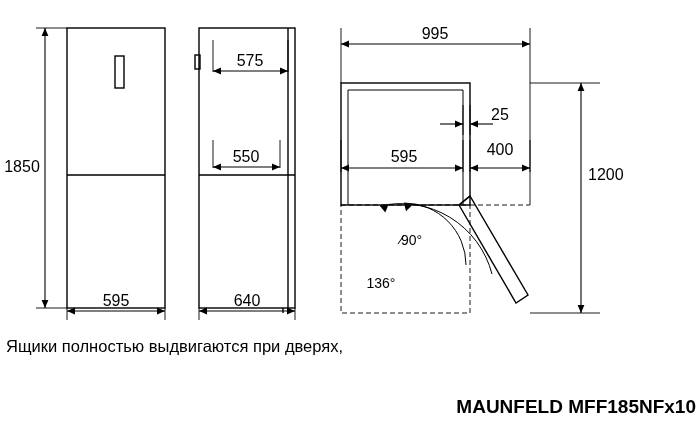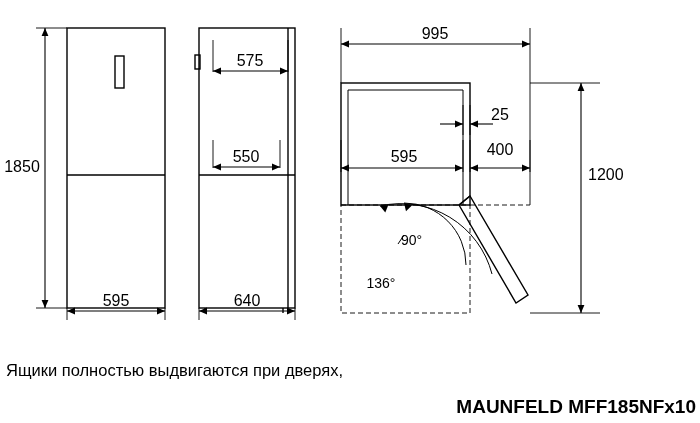--- a/index.html
+++ b/index.html
@@ -35,21 +35,21 @@
     fill: #000000;
     font-weight: 400;
   }
   .caption-text {
     position: absolute;
     font-family: "Liberation Sans", sans-serif;
     font-size: 16.5px;
     color: #000000;
     white-space: nowrap;
   }
-  #caption-line1 { left: 6px; top: 337px; margin-top: 24px; }
+  #caption-line1 { left: 6px; top: 337px; }
   #caption-line2 { left: 6px; top: 364px; }
   #brand-model {
     position: absolute;
     right: 4px;
     top: 396px;
     font-family: "Liberation Sans", sans-serif;
     font-size: 19px;
     font-weight: bold;
     color: #000000;
     white-space: nowrap;

